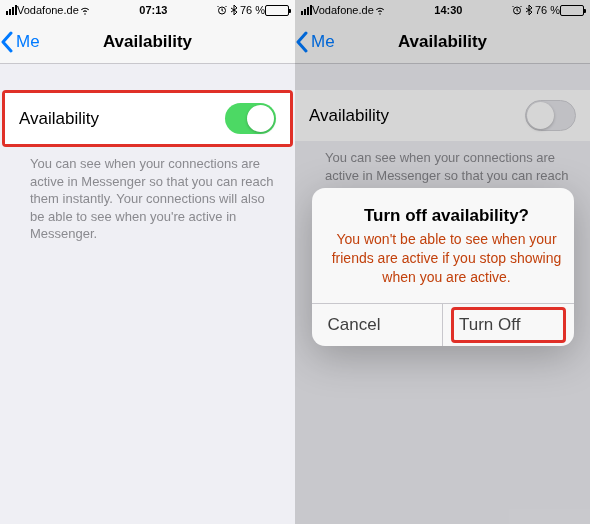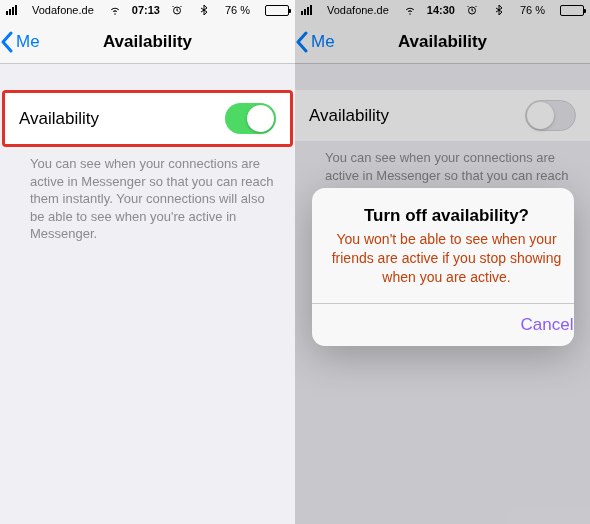--- a/index.html
+++ b/index.html
@@ -12,21 +12,21 @@
   }
   .container { display: flex; width: 590px; height: 524px; }
   .phone { width: 295px; height: 524px; position: relative; background: #efeff4; overflow: hidden; }
   .phone.dimmed::after {
     content: ""; position: absolute; inset: 0; background: rgba(0,0,0,0.16); pointer-events: none;
   }
   .status-bar {
     height: 20px; width: 100%; display: flex; align-items: center; justify-content: space-between;
     padding: 0 6px; font-size: 11px; font-weight: 500; background: #f7f7f7; color: #000;
   }
-  .status-left, .status-right { display: flex; align-items: center; gap: 15px; }
+  .status-left, .status-right { display: flex; align-items: center; gap: 0; }
   .status-center { flex: 1; text-align: center; font-weight: 600; }
   .sig-bars { display: flex; align-items: flex-end; gap: 1px; }
   .sig-bars span { width: 2px; background: #000; }
   .sig-bars span:nth-child(1){height:4px}
   .sig-bars span:nth-child(2){height:6px}
   .sig-bars span:nth-child(3){height:8px}
   .sig-bars span:nth-child(4){height:10px}
   .wifi-icon, .alarm-icon, .bt-icon { width: 12px; height: 12px; display: inline-flex; }
   .battery {
     width: 24px; height: 11px; border: 1px solid #000; border-radius: 2px; position: relative;
@@ -69,21 +69,21 @@
   .alert {
     width: 262px; background: #f8f8f8; border-radius: 13px; overflow: hidden; pointer-events: auto;
     box-shadow: 0 10px 40px rgba(0,0,0,0.25);
     margin-top: 10px;
   }
   .alert-body { padding: 18px 8px 16px 16px; text-align: center; }
   .alert-title { font-size: 17px; font-weight: 600; color: #000; margin-bottom: 4px; }
   .alert-msg { font-size: 14px; color: #c2410c; line-height: 1.35; }
   .alert-actions { display: flex; border-top: 1px solid #c8c7cc; }
   .alert-btn {
-    flex: 1; text-align: right; padding: 11px 0; font-size: 17px; color: #8b5cf6; cursor: pointer;
+    flex: 1; text-align: left; padding: 11px 16px; font-size: 17px; color: #404040; cursor: pointer;
     position: relative;
   }
   .alert-btn + .alert-btn { border-left: 1px solid #c8c7cc; }
   .alert-btn.highlighted { font-weight: 400; }
   .alert-btn.highlighted::before {
     content:""; position:absolute; inset: 3px 8px 3px 8px; border: 3px solid #e03028; border-radius: 4px; pointer-events: none;
   }
 </style>
 </head>
 <body>
@@ -204,18 +204,19 @@
     </div>
 
     <div class="alert-wrap">
       <div class="alert">
         <div class="alert-body">
           <div class="alert-title">Turn off availability?</div>
           <div class="alert-msg">You won't be able to see when your friends are active if you stop showing when you are active.</div>
         </div>
         <div class="alert-actions">
           <div class="alert-btn">Cancel</div>
+          <div class="alert-btn highlighted">Turn Off</div>
         </div>
       </div>
     </div>
   </div>
 
 </div>
 
 </body></html>

